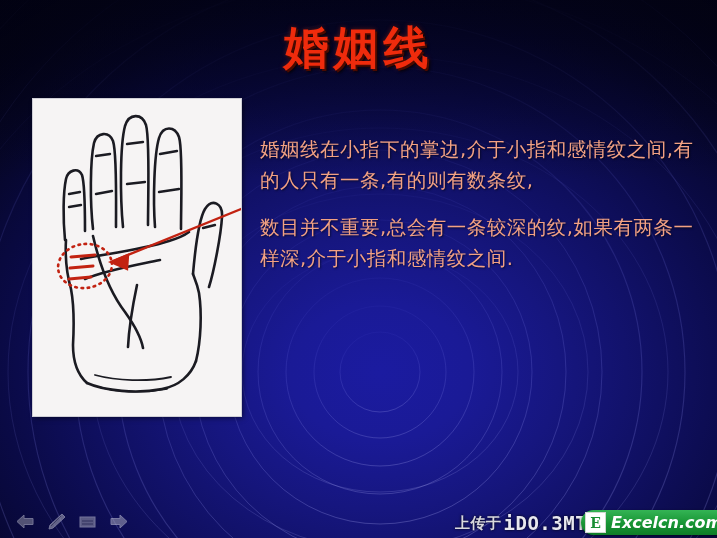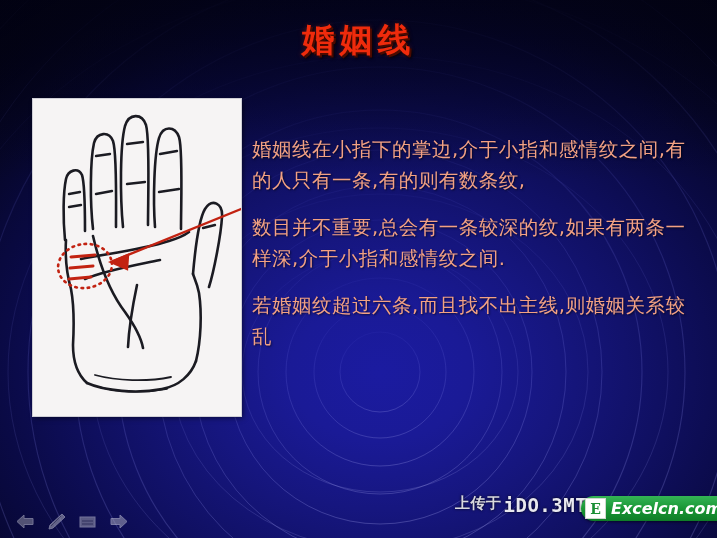--- a/index.html
+++ b/index.html
@@ -45,21 +45,21 @@
   }
   .rings { position: absolute; inset: 0; }
   .rings svg { display: block; width: 717px; height: 538px; }
 
   
   .title {
     position: absolute;
     left: 0; right: 0;
     top: 18px;
     text-align: center;
-    font-size: 33px;
+    font-size: 45px;
     font-weight: bold;
     letter-spacing: 5px;
     color: #ef2b0c;
     text-shadow:
       2px 2px 0 #4a0a00,
       3px 3px 3px rgba(0,0,0,0.85),
       0 0 5px rgba(255,60,0,0.35);
     font-family: "DejaVu Sans", "Liberation Sans", sans-serif;
   }
 
@@ -72,21 +72,21 @@
     height: 317px;
     background: #f4f2f2;
     box-shadow: 0 0 0 1px #cfcfd6, 2px 2px 5px rgba(0,0,0,0.55);
     overflow: hidden;
   }
   .picture svg { display: block; }
 
   
   .body-text {
     position: absolute;
-    left: 252px;
+    left: 260px;
     top: 134px;
     width: 452px;
   }
   .para {
     color: #f2a183;
     font-size: 19.5px;
     line-height: 31px;
     letter-spacing: 0.5px;
     margin: 0 0 16px 0;
     text-shadow: 1px 1px 2px rgba(0,0,0,0.6);
@@ -104,22 +104,23 @@
     gap: 12px;
     opacity: 0.5;
   }
   .ctrl { width: 19px; height: 17px; display: block; }
   .ctrl svg { display: block; }
 
   
   .watermark {
     position: absolute;
     left: 455px;
-    bottom: 14px;
+    bottom: 0;
     display: flex;
+    align-items: center;
     height: 30px;
     white-space: nowrap;
   }
   .wm-prefix {
     color: #d8d8de;
     font-size: 15px;
     font-weight: bold;
     letter-spacing: 0.5px;
     text-shadow: 0 0 3px rgba(0,0,0,0.9);
     font-family: "DejaVu Sans", "Liberation Sans", sans-serif;
@@ -270,21 +271,20 @@
       <g stroke="#c22211" stroke-width="2.4" fill="#c22211" stroke-linecap="round">
         <line x1="208" y1="110" x2="80" y2="162"></line>
         <polygon points="78,163 95,156 94,170"></polygon>
       </g>
     </svg>
   </div>
 
   <div class="body-text">
     <p class="para">婚姻线在小指下的掌边,介于小指和感情纹之间,有的人只有一条,有的则有数条纹,</p>
     <p class="para">数目并不重要,总会有一条较深的纹,如果有两条一样深,介于小指和感情纹之间.</p>
-    <p class="para">若婚姻纹超过六条,而且找不出主线,则婚姻关系较乱</p>
   </div>
 
   <div class="controls">
     <span class="ctrl">
       <svg width="19" height="17" viewBox="0 0 19 17" xmlns="http://www.w3.org/2000/svg">
         <polygon points="1,8.5 8,2 8,5.5 17,5.5 17,11.5 8,11.5 8,15" fill="#9a9aaa" stroke="#d7d7e4" stroke-width="1"></polygon>
       </svg>
     </span>
     <span class="ctrl">
       <svg width="19" height="17" viewBox="0 0 19 17" xmlns="http://www.w3.org/2000/svg">

